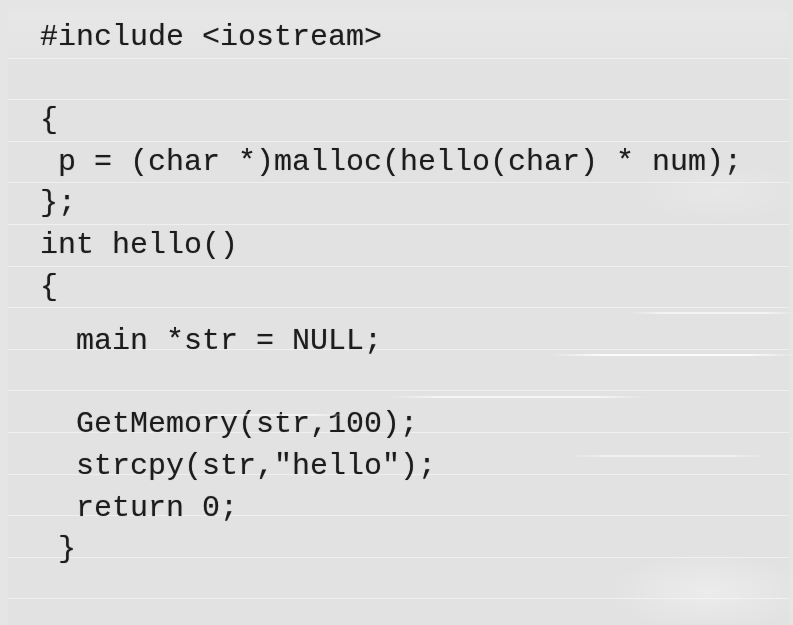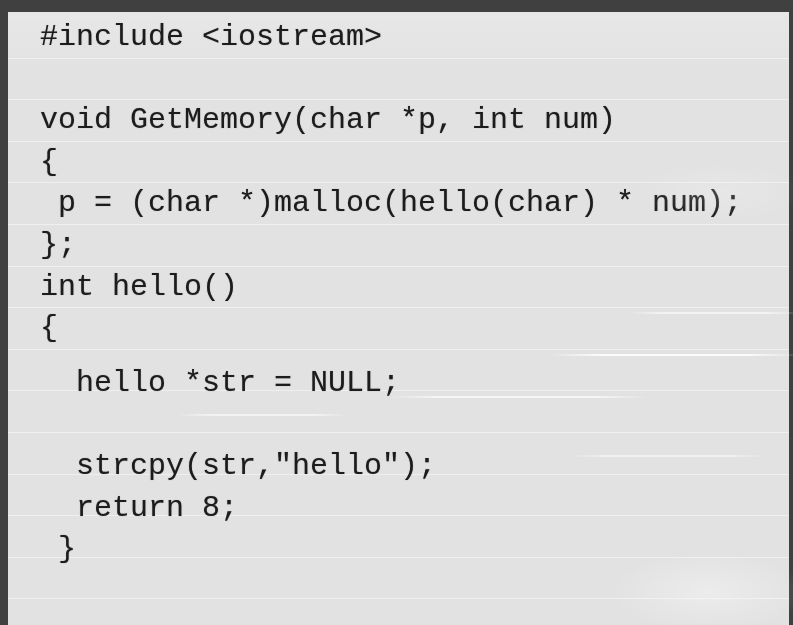--- a/index.html
+++ b/index.html
@@ -11,21 +11,21 @@
     height: 625px;
     background: #ffffff;
     overflow: hidden;
     position: relative;
     font-family: "Liberation Mono", monospace;
   }
   .page {
     position: absolute;
     left: 0; top: 0;
     width: 793px; height: 625px;
-    background: #404040;
+    background: #e5e5e5;
   }
   .code-area {
     position: absolute;
     left: 8px;
     top: 12px;
     width: 781px;
     height: 613px;
     background-color: #e2e2e2;
     
     background-image:
@@ -84,31 +84,31 @@
   .blotch.b1 { left: 600px; top: 540px; width: 200px; height: 80px; }
   .blotch.b2 { left: 620px; top: 150px; width: 180px; height: 60px; opacity: .5; }
 </style>
 </head>
 <body>
 
 <div class="page">
   <div class="code-area">
     <div class="code-line">#include &lt;iostream&gt;</div>
     <div class="code-line"></div>
-    <div class="code-line">void GetMemory(char *p, int num)</div>
     <div class="code-line">{</div>
     <div class="code-line"> p = (char *)malloc(hello(char) * num);</div>
     <div class="code-line">};</div>
     <div class="code-line">int hello()</div>
     <div class="code-line">{</div>
     <div class="code-line sm"></div>
-    <div class="code-line">  hello *str = NULL;</div>
+    <div class="code-line">  main *str = NULL;</div>
     <div class="code-line"></div>
+    <div class="code-line">  GetMemory(str,100);</div>
     <div class="code-line">  strcpy(str,"hello");</div>
-    <div class="code-line">  return 8;</div>
+    <div class="code-line">  return 0;</div>
     <div class="code-line"> }</div>
 
     <div class="artifact a1"></div>
     <div class="artifact a2"></div>
     <div class="artifact a3"></div>
     <div class="artifact a4"></div>
     <div class="artifact a5"></div>
     <div class="blotch b1"></div>
     <div class="blotch b2"></div>
   </div>

